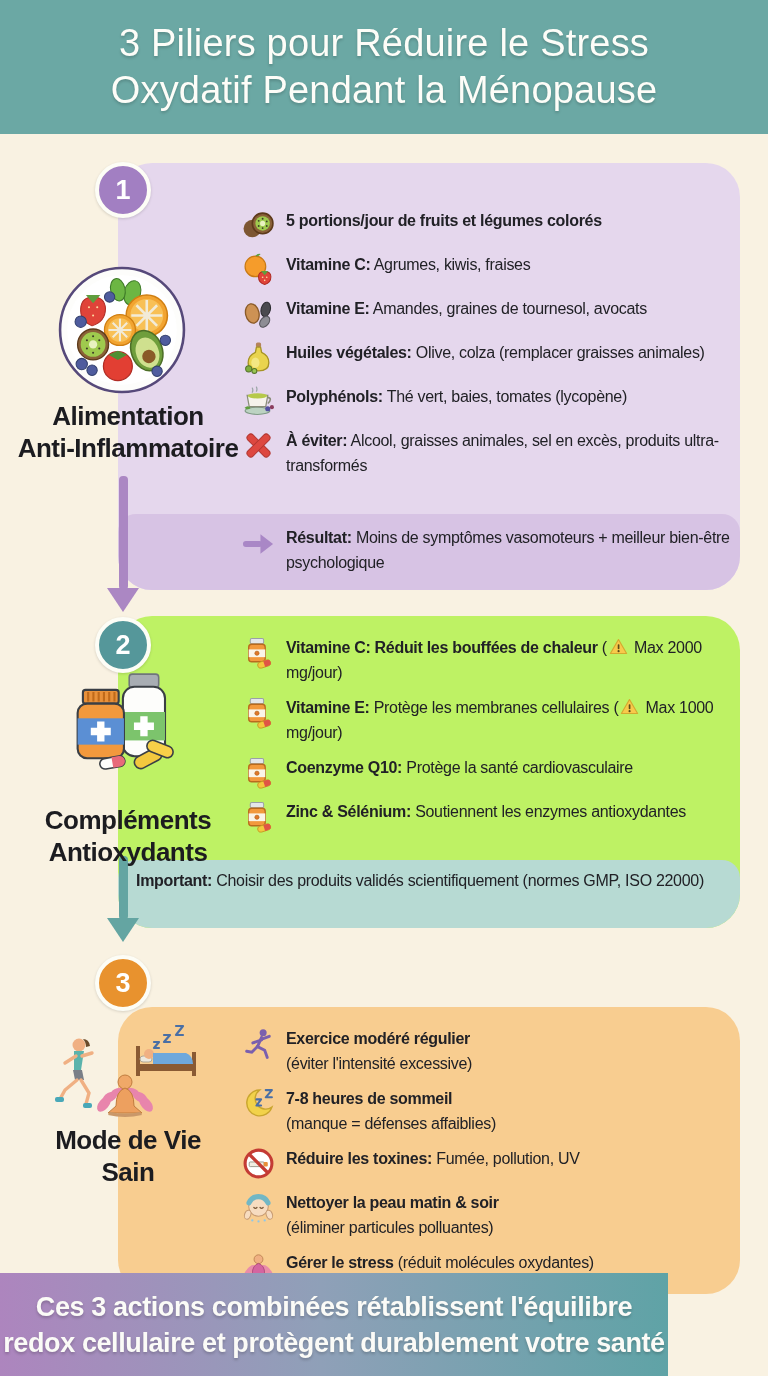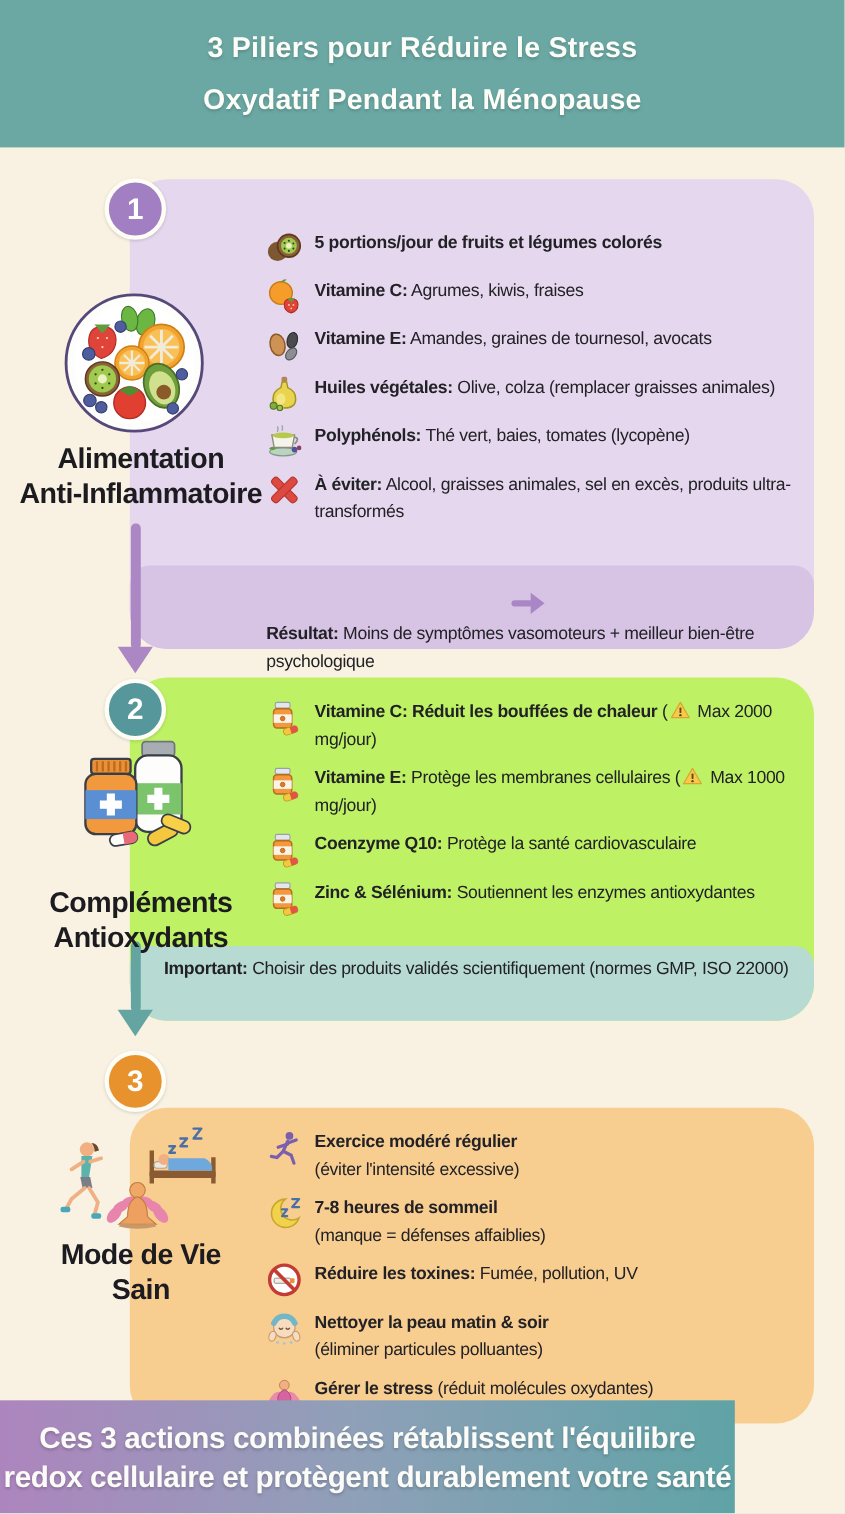--- a/index.html
+++ b/index.html
@@ -2,31 +2,31 @@
 <html><head>
 <meta charset="utf-8">
 <style>
   html,body{margin:0;padding:0;background:#e8e8e8;}
   .page{position:relative;width:768px;height:1376px;margin:0 auto;background:#f9f2e2;
         font-family:"Liberation Sans", sans-serif;overflow:hidden;}
 
   
   .header{position:absolute;left:0;top:0;width:768px;height:134px;background:#6ba8a4;
           display:flex;align-items:center;justify-content:center;text-align:center;}
-  .header .title{color:#fdfdf8;font-size:26px;font-weight:700;line-height:47px;
+  .header .title{color:#fdfdf8;font-size:38px;font-weight:400;line-height:47px;
                  text-shadow:0 2px 3px rgba(0,0,0,.18);letter-spacing:.2px;}
 
   
   .panel{position:absolute;left:118px;width:622px;border-radius:34px;box-sizing:border-box;}
   .panel-1{top:163px;height:427px;background:#e5d7ed;padding:46px 8px 0 124px;}
   .panel-2{top:616px;height:312px;background:#bef264;padding:20px 8px 0 124px;}
   .panel-3{top:1007px;height:287px;background:#f8cd90;padding:20px 8px 0 124px;}
 
   .band{position:absolute;left:0;bottom:0;width:622px;box-sizing:border-box;
-        border-radius:18px 18px 34px 34px;display:flex;align-items:center;flex-direction:column;}
+        border-radius:18px 18px 34px 34px;display:flex;align-items:flex-start;}
   .band-1{height:76px;background:#d7c3e4;padding:12px 10px 0 124px;}
   .band-2{height:68px;background:#b7dad3;padding:9px 10px 0 18px;}
 
   
   .row{display:flex;align-items:flex-start;margin-bottom:11px;}
   .ricon{width:33px;height:33px;flex:0 0 33px;margin-right:11px;margin-top:0;}
   .rtext{font-size:16px;line-height:24.5px;letter-spacing:-.3px;color:#212126;}
   .b{font-weight:700;}
   .sub{display:block;}
   .warn{width:19px;height:17px;vertical-align:-2px;margin:0 2px;}

